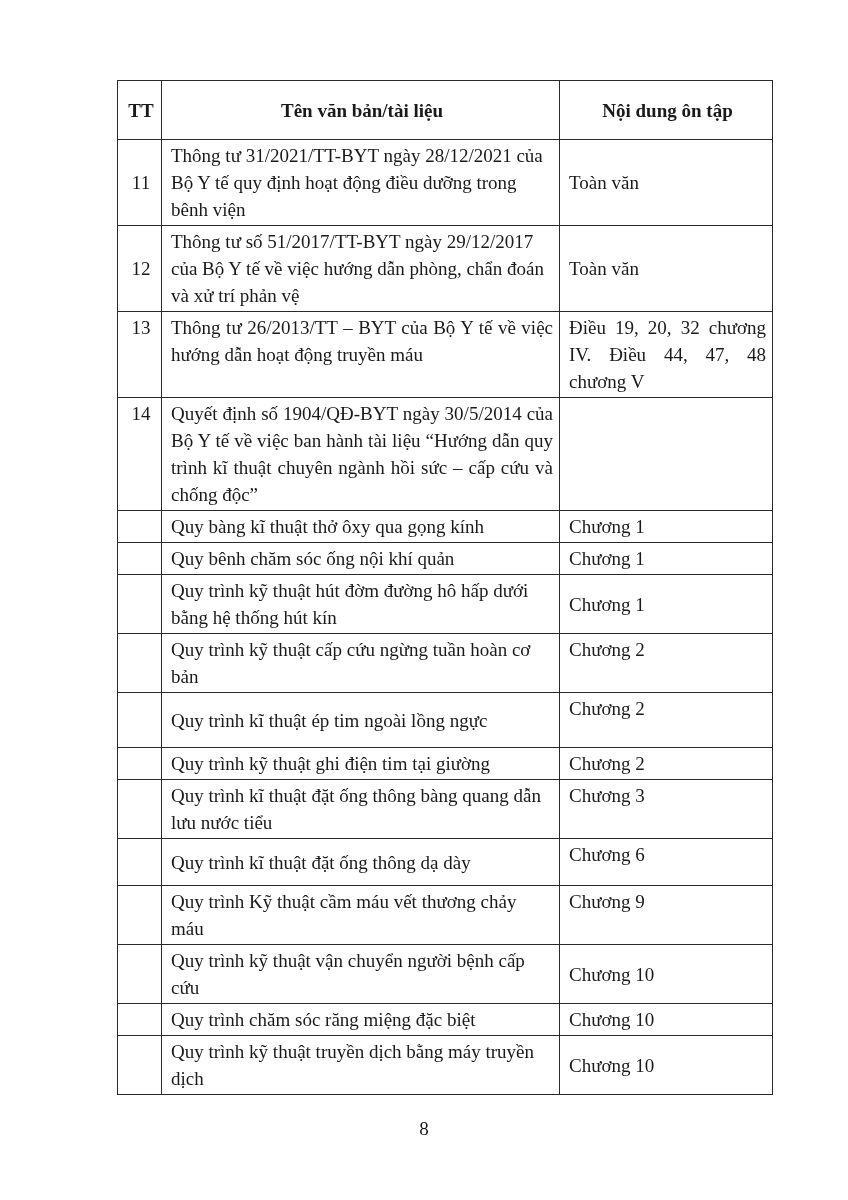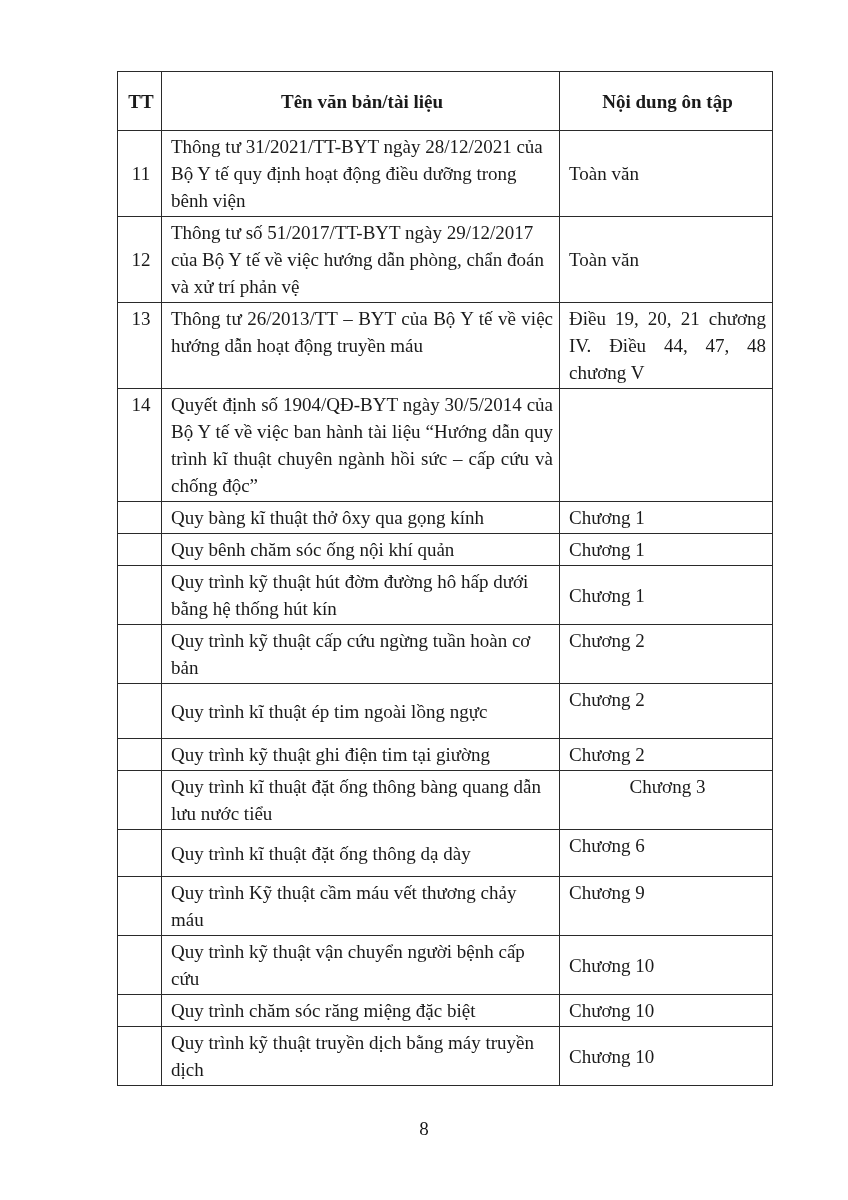--- a/index.html
+++ b/index.html
@@ -12,21 +12,21 @@
     width: 848px;
     height: 1200px;
     background: #ffffff;
     font-family: "Liberation Serif", "DejaVu Serif", serif;
     color: #1a1a1a;
     overflow: hidden;
   }
   table.doc-table {
     position: absolute;
     left: 117px;
-    top: 71px;
+    top: 80px;
     width: 655px;
     border-collapse: collapse;
     table-layout: fixed;
     font-size: 19px;
     line-height: 27px;
   }
   table.doc-table th,
   table.doc-table td {
     border: 1.5px solid #2a2a2a;
     padding: 2px 6px 2px 9px;
@@ -91,21 +91,21 @@
 
   <tr style="height: 80px;">
     <td class="col-tt" style="vertical-align: middle;">12</td>
     <td class="col-name" style="vertical-align: top;">Thông tư số 51/2017/TT-BYT ngày 29/12/2017 của Bộ Y tế về việc hướng dẫn phòng, chẩn đoán và xử trí phản vệ</td>
     <td class="col-content" style="vertical-align: middle;">Toàn văn</td>
   </tr>
 
   <tr style="height: 83px;">
     <td class="col-tt" style="vertical-align: top;">13</td>
     <td class="col-name" style="vertical-align: top; text-align: justify; margin-top: 8px;">Thông tư 26/2013/TT – BYT của Bộ Y tế về việc hướng dẫn hoạt động truyền máu</td>
-    <td class="col-content" style="vertical-align: top; text-align: justify;">Điều 19, 20, 21 chương IV. Điều 44, 47, 48 chương V</td>
+    <td class="col-content" style="vertical-align: top; text-align: justify;">Điều 19, 20, 32 chương IV. Điều 44, 47, 48 chương V</td>
   </tr>
 
   <tr style="height: 109px;">
     <td class="col-tt" style="vertical-align: top;">14</td>
     <td class="col-name" style="vertical-align: top; text-align: justify;">Quyết định số 1904/QĐ-BYT ngày 30/5/2014 của Bộ Y tế về việc ban hành tài liệu “Hướng dẫn quy trình kĩ thuật chuyên ngành hồi sức – cấp cứu và chống độc”</td>
     <td class="col-content" style="vertical-align: middle;"></td>
   </tr>
 
   <tr style="height: 31px;">
     <td class="col-tt" style="vertical-align: middle;"></td>
@@ -139,21 +139,21 @@
 
   <tr style="height: 29px;">
     <td class="col-tt" style="vertical-align: middle;"></td>
     <td class="col-name" style="vertical-align: middle;">Quy trình kỹ thuật ghi điện tim tại giường</td>
     <td class="col-content" style="vertical-align: middle;">Chương 2</td>
   </tr>
 
   <tr style="height: 55px;">
     <td class="col-tt" style="vertical-align: middle;"></td>
     <td class="col-name" style="vertical-align: top;">Quy trình kĩ thuật đặt ống thông bàng quang dẫn lưu nước tiểu</td>
-    <td class="col-content" style="vertical-align: top; text-align: center;">Chương 3</td>
+    <td class="col-content" style="vertical-align: top;">Chương 3</td>
   </tr>
 
   <tr style="height: 47px;">
     <td class="col-tt" style="vertical-align: middle;"></td>
     <td class="col-name" style="vertical-align: middle;">Quy trình kĩ thuật đặt ống thông dạ dày</td>
     <td class="col-content" style="vertical-align: top;">Chương 6</td>
   </tr>
 
   <tr style="height: 56px;">
     <td class="col-tt" style="vertical-align: middle;"></td>

